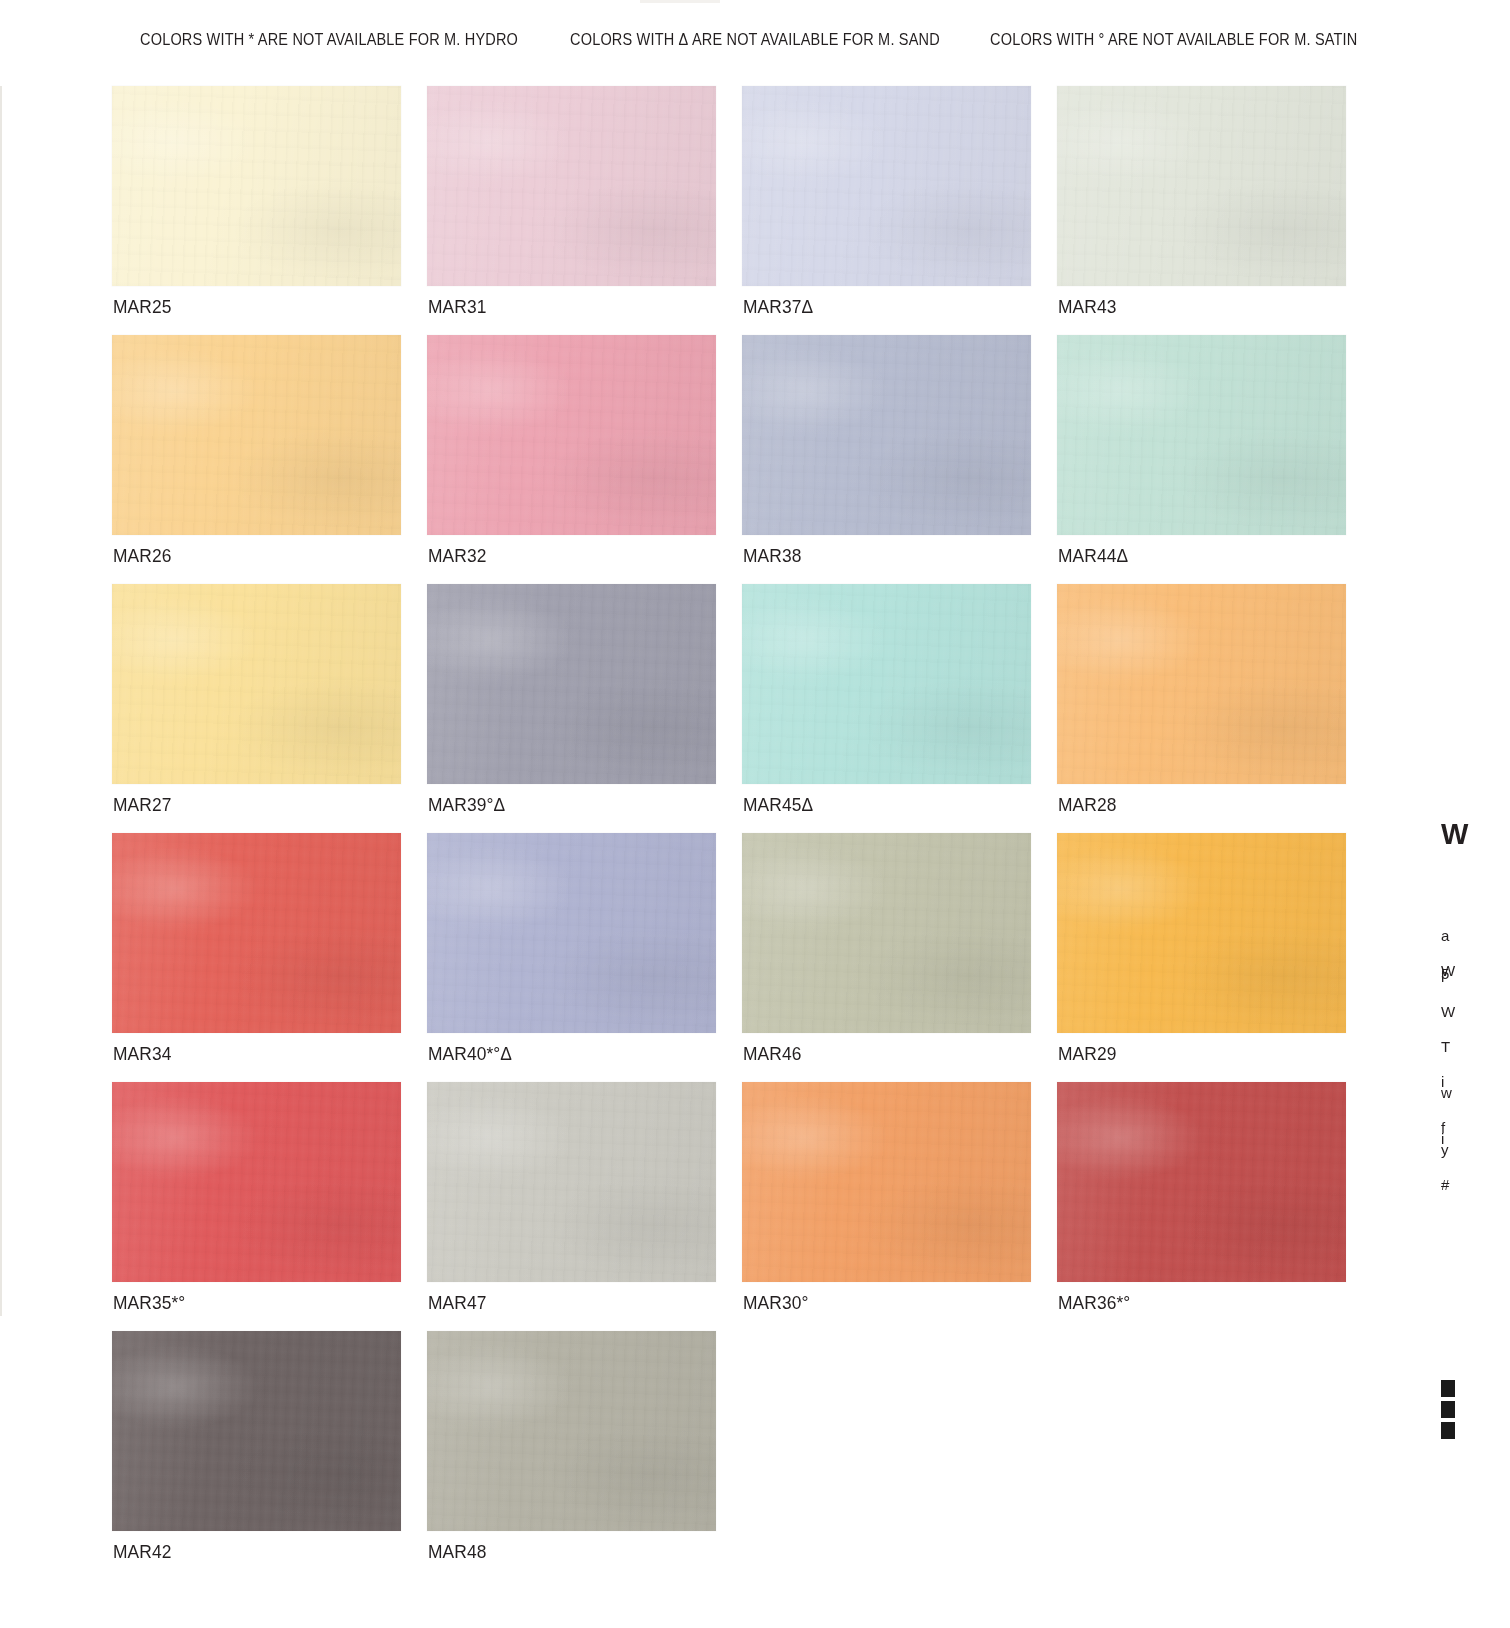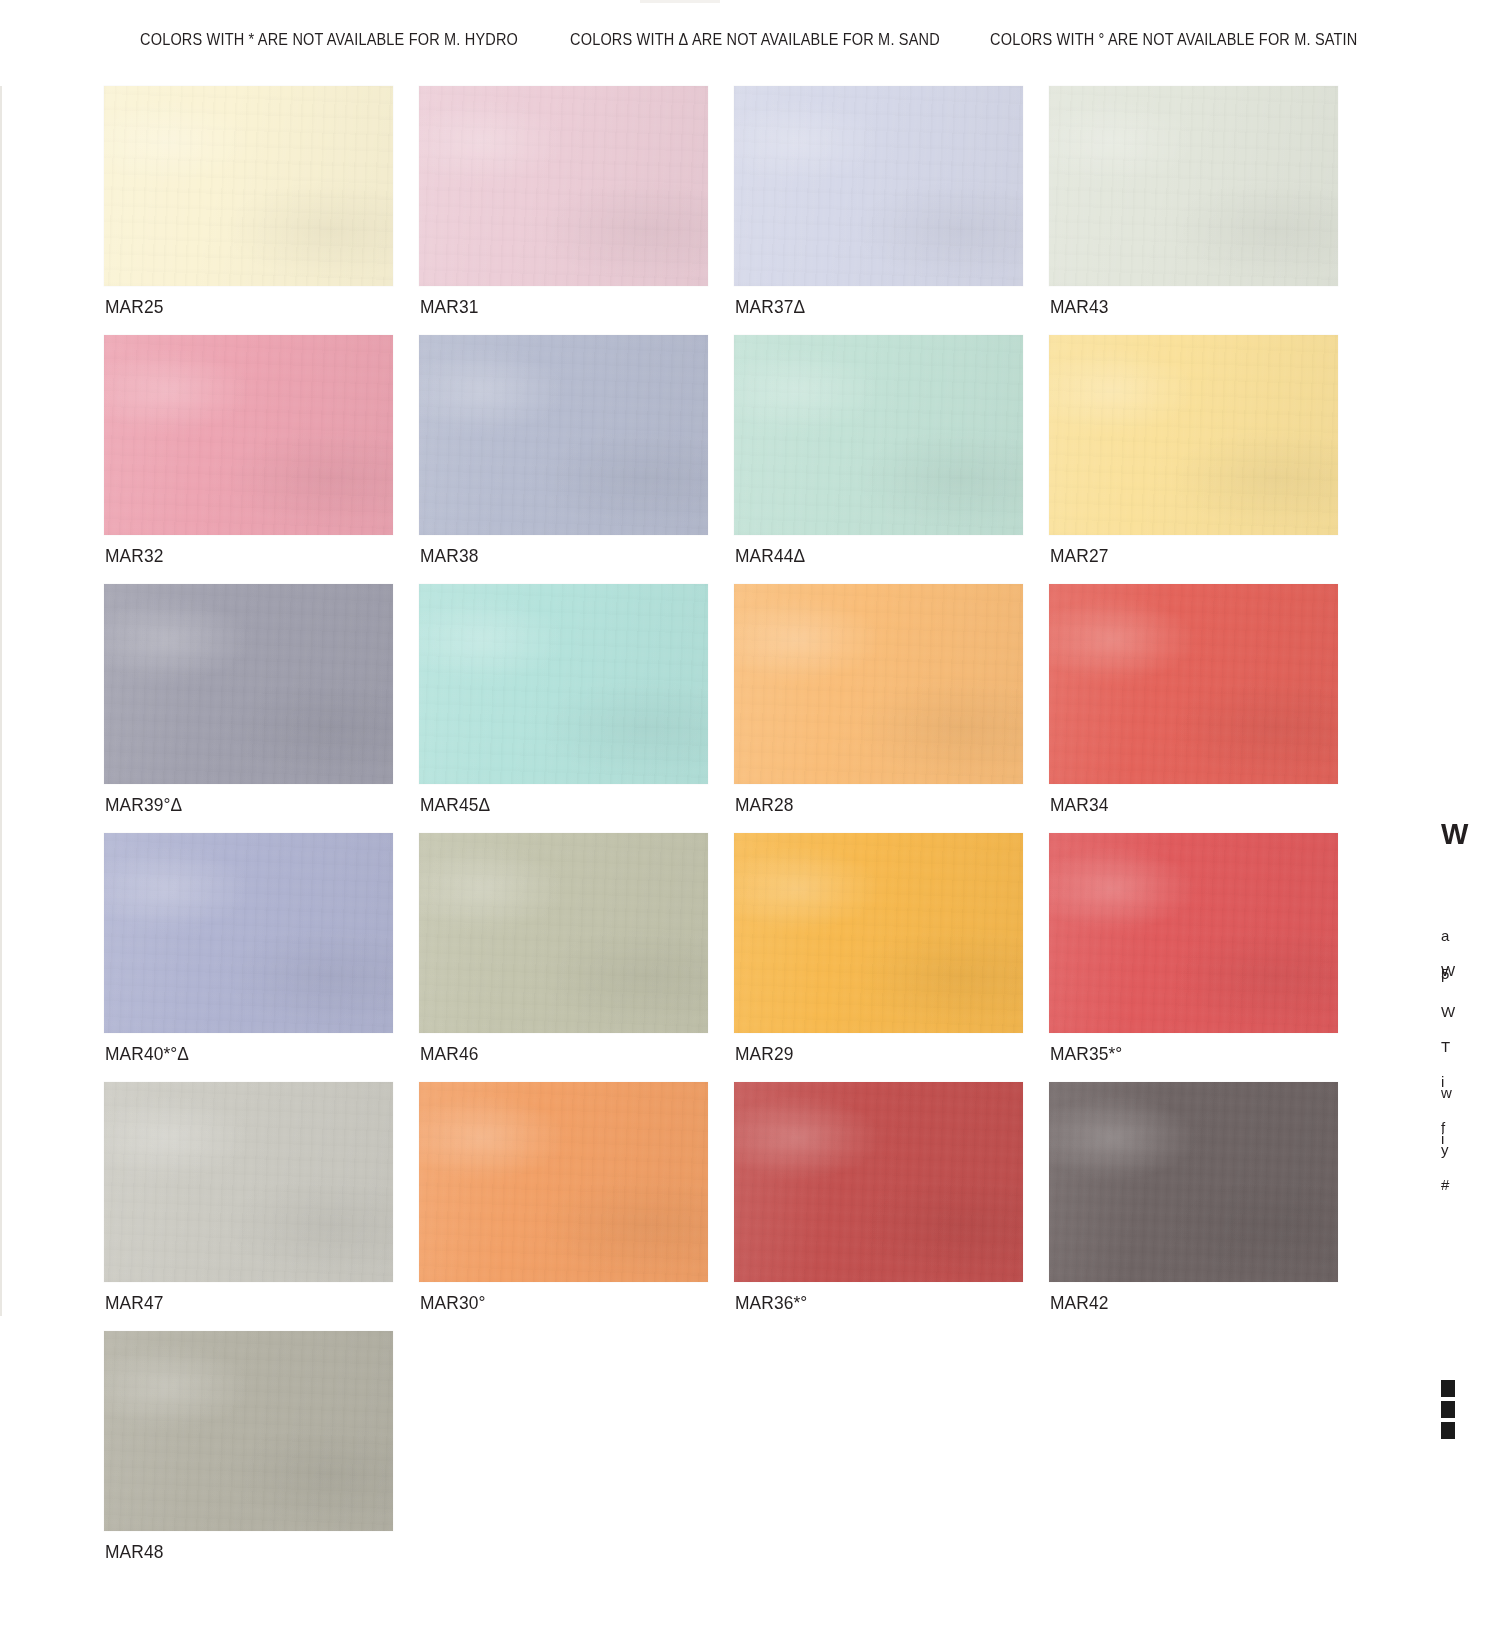--- a/index.html
+++ b/index.html
@@ -48,20 +48,21 @@
     width: 1236px;
     display: grid;
     grid-template-columns: repeat(4, 290px);
     column-gap: 25px;
     row-gap: 0px;
   }
   .cell {
     width: 290px;
     height: 249px;
     position: relative;
+    margin-left: 8px;
   }
   .chip {
     width: 289px;
     height: 200px;
     display: block;
     position: relative;
     overflow: hidden;
     box-shadow: 0 0 0 0.5px rgba(0,0,0,0.03);
   }
   
@@ -172,20 +173,24 @@
       <div class="chip" style="background: rgb(236, 205, 215);"></div>
       <div class="chip-label">MAR31</div>
     </div>
     <div class="cell">
       <div class="chip" style="background: rgb(213, 216, 233);"></div>
       <div class="chip-label">MAR37Δ</div>
     </div>
     <div class="cell">
       <div class="chip" style="background: rgb(226, 230, 219);"></div>
       <div class="chip-label">MAR43</div>
+    </div>
+    <div class="cell">
+      <div class="chip" style="background: rgb(250, 211, 145);"></div>
+      <div class="chip-label">MAR26</div>
     </div>
     <div class="cell">
       <div class="chip" style="background: rgb(237, 164, 178);"></div>
       <div class="chip-label">MAR32</div>
     </div>
     <div class="cell">
       <div class="chip" style="background: rgb(182, 188, 208);"></div>
       <div class="chip-label">MAR38</div>
     </div>
     <div class="cell">

